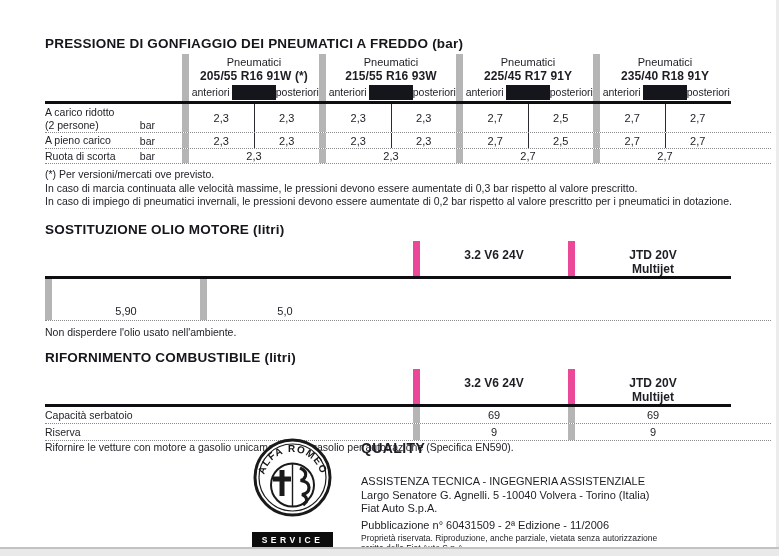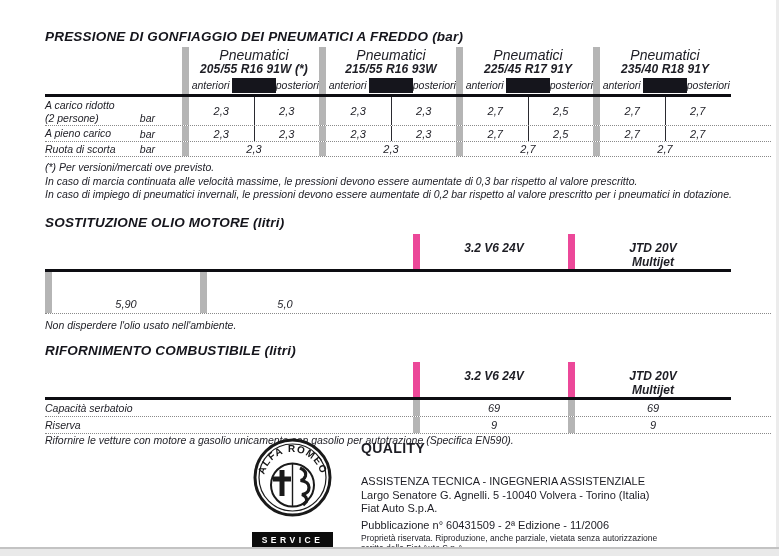--- a/index.html
+++ b/index.html
@@ -2,29 +2,29 @@
 <html><head>
 <meta charset="utf-8">
 <style>
   * { margin:0; padding:0; box-sizing:border-box; }
   html,body { background:#888; }
   .page {
     position:relative; width:779px; height:556px; background:#ffffff;
     font-family:"Liberation Sans","DejaVu Sans",sans-serif; color:#1d1d24;
     overflow:hidden; margin:0 auto;
   }
-  .content { position:absolute; left:45px; top:29px; width:726px;font-style:italic; }
+  .content { position:absolute; left:45px; top:36px; width:726px; }
 
   .sec-title { font-size:13.5px; font-weight:bold; letter-spacing:.2px; color:#15151c; margin-bottom:3px; }
 
   
   .thead { display:flex; width:726px; }
   .thead .spacer { width:137px; }
   .hgroup { width:137px; border-left:7px solid #b5b5b5; padding-top:2px; }
-  .pneu { font-size:14px; text-align:center; line-height:13px; }
+  .pneu { font-size:11px; text-align:center; line-height:13px; }
   .tsize { font-size:12px; font-weight:bold; text-align:center; line-height:15px; letter-spacing:.1px; }
   .subcols { display:flex; align-items:stretch; height:16px; margin-top:1px; }
   .subcols span { width:50%; text-align:center; font-size:10.5px; line-height:15px; }
   .subdiv { width:1px; background:#15151c; height:15px; }
   .thick { width:686px; height:3px; background:#0d0d12; }
 
   .trow { position:relative; display:flex; width:726px; border-bottom:1px dotted #8a8a8a; align-items:stretch; }
   .tlabel { width:137px; display:flex; justify-content:space-between; align-items:flex-end; padding:1px 27px 1px 0; }
   .tlabel .lname { font-size:10.5px; line-height:12.5px; }
   .tlabel .lunit { font-size:10.5px; }

